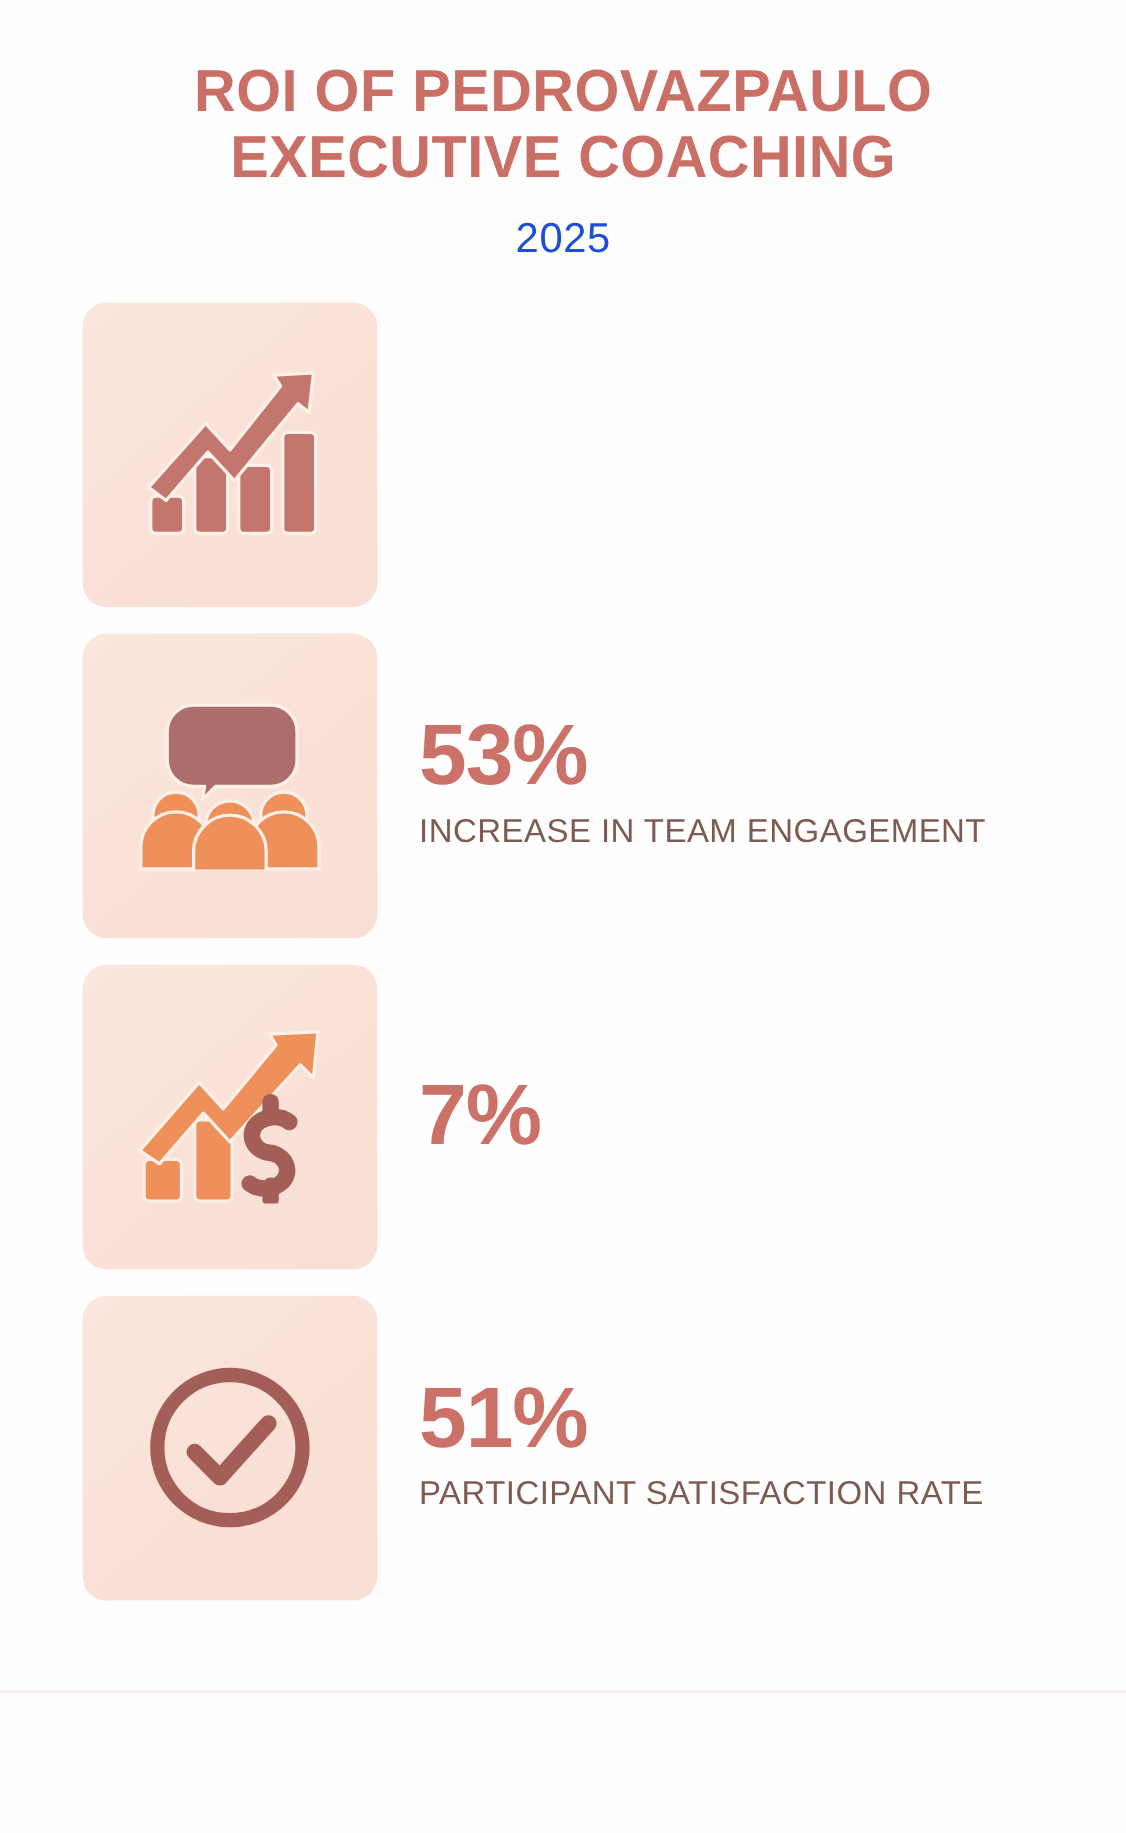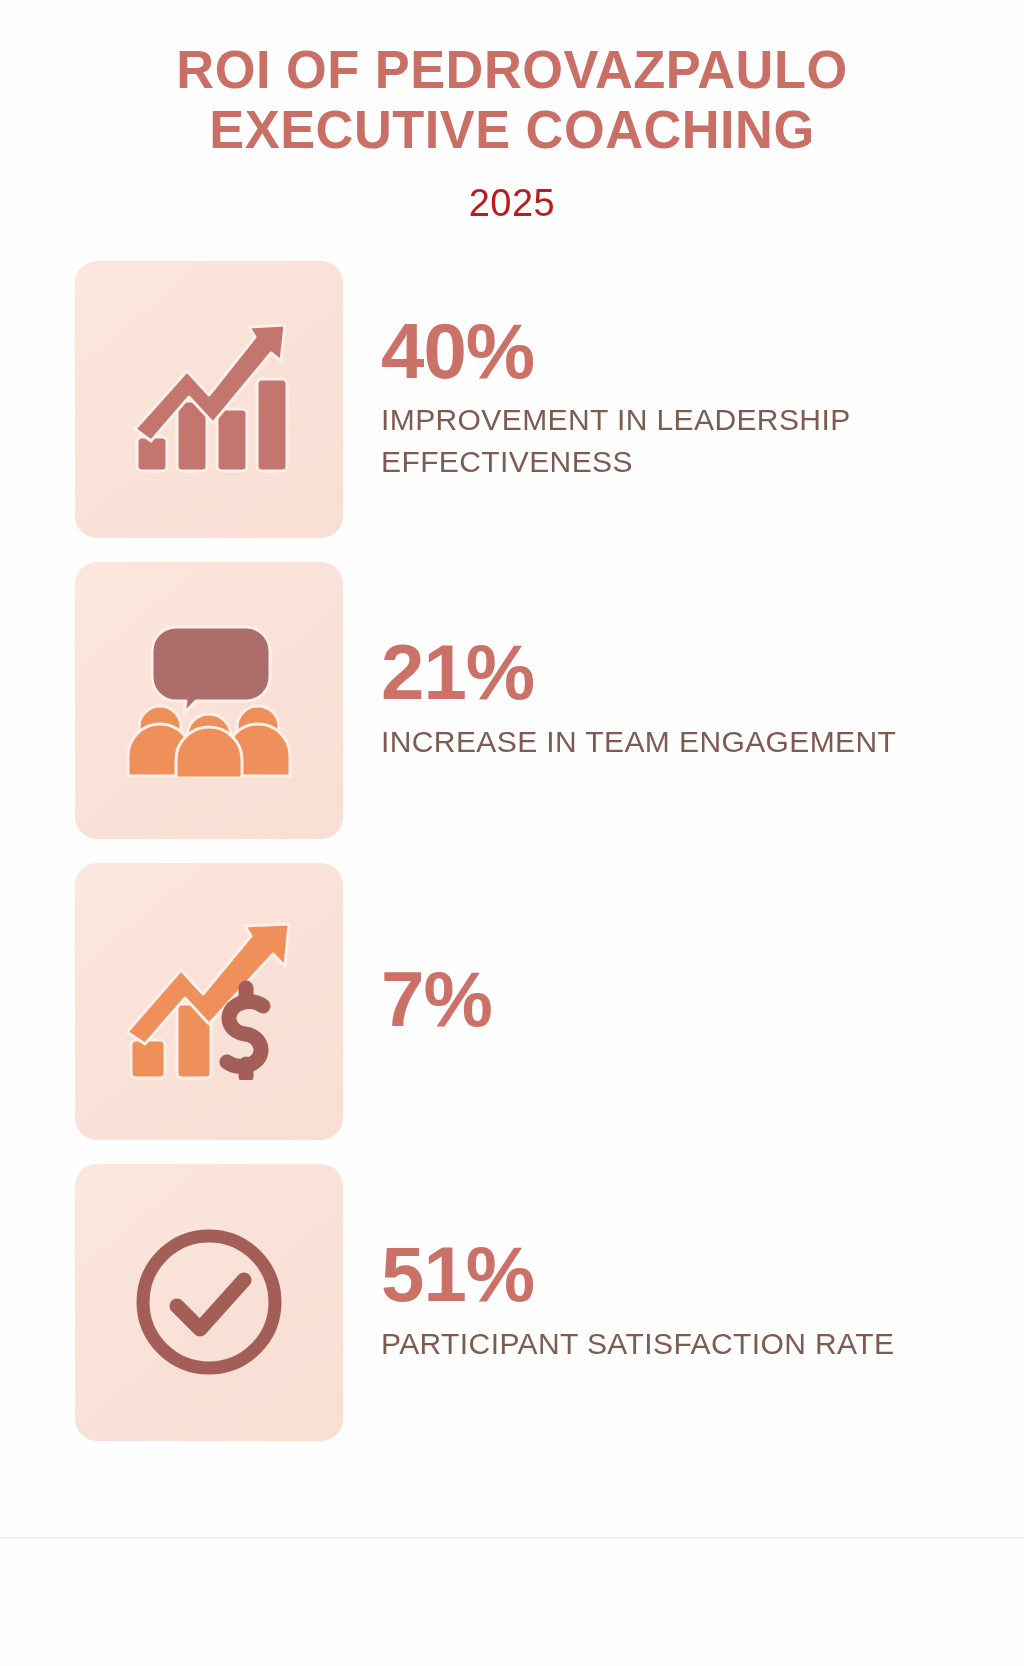--- a/index.html
+++ b/index.html
@@ -20,40 +20,40 @@
     position: absolute;
     left: 0;
     top: 0;
     width: 1024px;
     height: 1666px;
     background: #fffefe;
   }
 
   
   .header {
-    padding-top: 40px;
+    padding-top: 54px;
     text-align: center;
   }
   .poster-title {
     font-family: "Liberation Sans", sans-serif;
     font-weight: bold;
     font-size: 54px;
     line-height: 1.11;
     letter-spacing: 0.5px;
     color: #c96f66;
     margin: 0 auto;
     width: 820px;
     text-transform: uppercase;
     transform: scaleX(0.97);
   }
   .poster-year {
     font-family: "Liberation Sans", sans-serif;
     font-weight: normal;
     font-size: 38px;
-    color: #b91c1c;
+    color: #1d4ed8;
     margin-top: 22px;
     letter-spacing: 0.5px;
   }
 
   
   .stats {
     margin-top: 32px;
     padding-left: 75px;
   }
   .stat-row {
@@ -129,44 +129,40 @@
               <rect x="48" y="78" width="30" height="70" rx="5"></rect>
               <rect x="88" y="86" width="30" height="62" rx="5"></rect>
               <rect x="128" y="56" width="30" height="92" rx="5"></rect>
             </g>
             <g fill="#c3766d" stroke="#fdf0e9" stroke-width="3" stroke-linejoin="round">
               <path d="M6 106 L58 48 L80 72 L126 14 L120 4 L156 2 L152 38 L142 30 L84 100 L60 74 L22 118 Z"></path>
             </g>
           </svg>
         </span>
       </div>
-      <div class="stat-text">
-        <div class="stat-value">40%</div>
-        <div class="stat-label">IMPROVEMENT IN LEADERSHIP EFFECTIVENESS</div>
-      </div>
     </div>
 
     <div class="stat-row">
       <div class="icon-card">
         <span>
           <svg width="170" height="155" viewBox="0 0 170 155">
             <g stroke="#fdf0e9" stroke-width="3" stroke-linejoin="round">
               <path d="M52 4 H122 a24 24 0 0 1 24 24 v26 a24 24 0 0 1 -24 24 H72 L60 90 L62 78 H52 a24 24 0 0 1 -24 -24 v-26 a24 24 0 0 1 24 -24 Z" fill="#ad6e6b"></path>
               <circle cx="36" cy="104" r="21" fill="#ef8f5a"></circle>
               <circle cx="134" cy="104" r="21" fill="#ef8f5a"></circle>
               <path d="M4 153 v-20 a32 32 0 0 1 64 0 v20 Z" fill="#ef8f5a"></path>
               <path d="M102 153 v-20 a32 32 0 0 1 64 0 v20 Z" fill="#ef8f5a"></path>
               <circle cx="85" cy="113" r="22" fill="#ef8f5a"></circle>
               <path d="M52 155 v-18 a33 33 0 0 1 66 0 v18 Z" fill="#ef8f5a"></path>
             </g>
           </svg>
         </span>
       </div>
       <div class="stat-text">
-        <div class="stat-value">21%</div>
+        <div class="stat-value">53%</div>
         <div class="stat-label">INCREASE IN TEAM ENGAGEMENT</div>
       </div>
     </div>
 
     <div class="stat-row">
       <div class="icon-card">
         <span>
           <svg width="168" height="158" viewBox="0 0 168 158">
             <g stroke="#fdf0e9" stroke-width="3" stroke-linejoin="round">
               <rect x="6" y="118" width="34" height="38" rx="5" fill="#ef8f5a"></rect>

